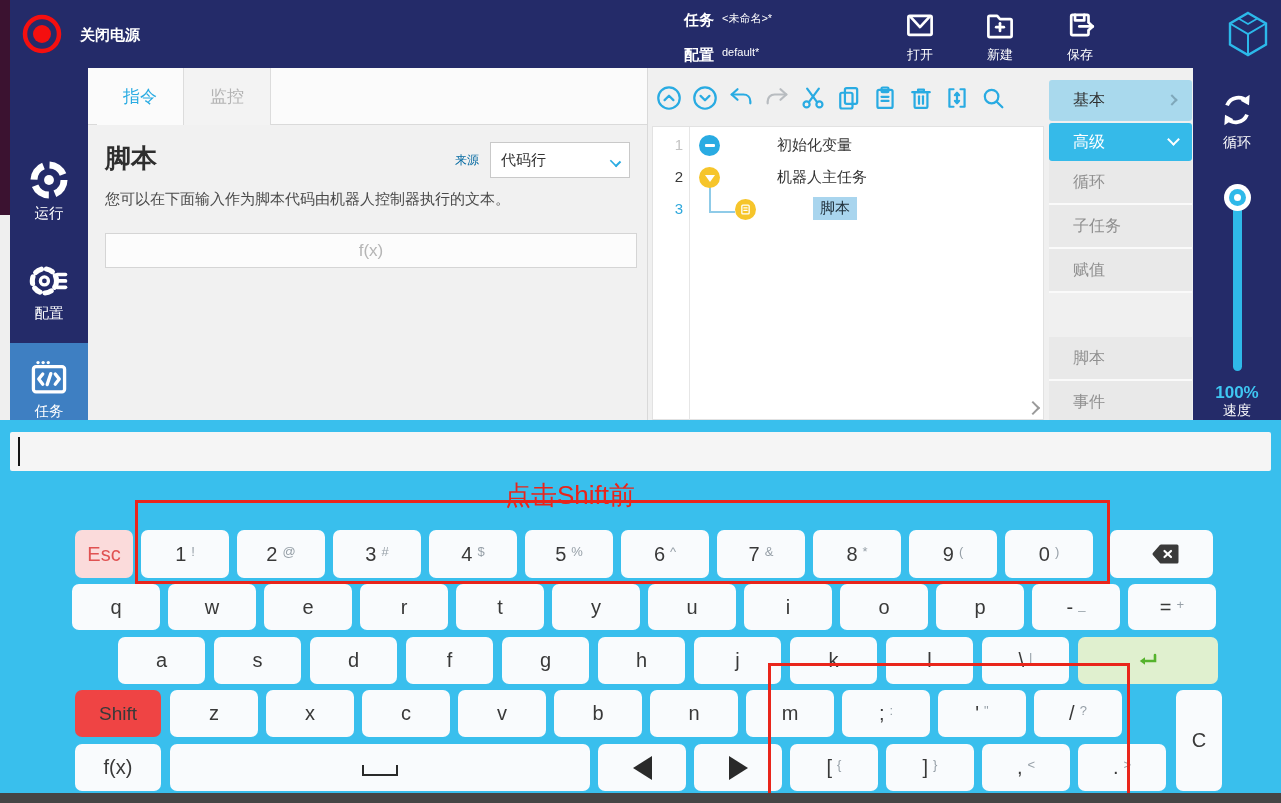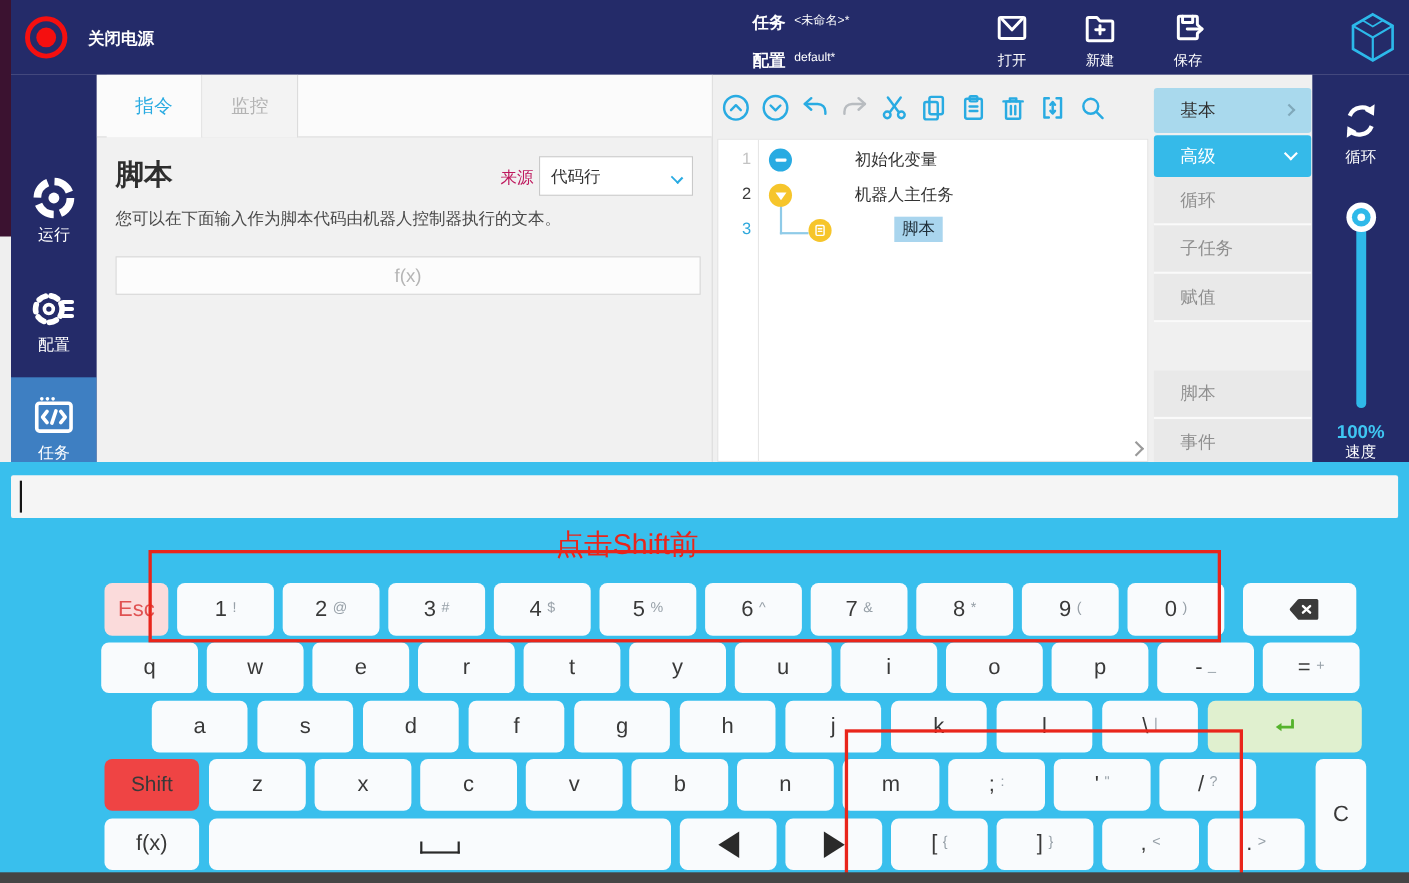--- a/index.html
+++ b/index.html
@@ -17,21 +17,21 @@
   #sidebar{left:10px;top:68px;width:78px;height:352px;background:#242B69;overflow:hidden;}
   .sb-label{width:78px;text-align:center;color:#fff;font-size:14.5px;position:absolute;}
   .sb-active{position:absolute;left:0;width:78px;height:101px;background:#3E7FC2;}
   
   #main{left:88px;top:68px;width:560px;height:352px;background:#F1F1F1;border-right:1px solid #D9D9D9;overflow:hidden;}
   #tabbar{position:absolute;left:0;top:0;width:560px;height:57px;background:#FBFBFB;border-bottom:1px solid #DADADA;}
   .tab{position:absolute;top:0;height:57px;width:87px;display:flex;align-items:center;justify-content:center;font-size:17px;border-right:1px solid #DCDCDC;text-align:center;}
   .tab.active{color:#29ABE2;background:#FBFBFB;}
   .tab.inactive{color:#B3B3B3;background:#F3F3F3;}
   #main-title{position:absolute;left:17px;top:73px;font-size:26px;font-weight:bold;color:#2E2E2E;}
-  #source-label{position:absolute;left:367px;top:84px;font-size:15px;color:#be185d;}
+  #source-label{position:absolute;left:367px;top:84px;font-size:12px;color:#0369a1;}
   #source-dd{position:absolute;left:402px;top:74px;width:140px;height:36px;background:#fff;border:1px solid #C9C9C9;display:flex;align-items:center;padding-left:10px;font-size:15px;color:#333;}
   #source-dd .chev{position:absolute;right:9px;top:14px;width:9px;height:9px;border-right:2px solid #29ABE2;border-bottom:2px solid #29ABE2;transform:rotate(45deg) scale(1,0.8);}
   #main-desc{position:absolute;left:17px;top:122px;font-size:15px;color:#4A4A4A;}
   #script-input{position:absolute;left:17px;top:165px;width:532px;height:35px;background:#FCFCFC;border:1px solid #D5D5D5;text-align:center;font-size:17px;color:#333;}
   #script-input::placeholder{color:#B5B5B5;}
   
   #middle{left:648px;top:68px;width:400px;height:352px;background:#F0F0F0;overflow:hidden;}
   .tool-ic{position:absolute;top:16px;width:28px;height:28px;cursor:pointer;}
   #tree{position:absolute;left:4px;top:58px;width:392px;height:294px;background:#fff;border:1px solid #E2E2E2;}
   #numline{position:absolute;left:36px;top:0;width:1px;height:294px;background:#E6E6E6;}
@@ -51,21 +51,21 @@
   #slider-track{position:absolute;left:40px;top:130px;width:9px;height:173px;background:#2FB9E9;border-radius:5px;}
   #slider-knob{position:absolute;left:31px;top:116px;width:27px;height:27px;border-radius:50%;background:#fff;display:flex;align-items:center;justify-content:center;cursor:pointer;}
   #slider-knob .in{width:17px;height:17px;border-radius:50%;background:#2FB9E9;display:flex;align-items:center;justify-content:center;}
   #slider-knob .core{width:7px;height:7px;border-radius:50%;background:#fff;}
   
   #keyboard{left:0;top:420px;width:1281px;height:374px;background:#39BFED;}
   #kb-input{position:absolute;left:10px;top:12px;width:1261px;height:39px;background:#F5F5F5;border-radius:2px;}
   #kb-cursor{position:absolute;left:8px;top:5px;width:2px;height:29px;background:#151515;}
   #kb-annotation{position:absolute;left:505px;top:58px;font-size:26px;color:#E9251B;z-index:6;}
   .redrect{position:absolute;border:3px solid #E9251B;z-index:5;pointer-events:none;}
-  .key{position:absolute;background:#F9FBFD;border-radius:7px;display:flex;align-items:center;justify-content:center;color:#393939;font-size:20px;cursor:pointer;margin-left:20px;}
+  .key{position:absolute;background:#F9FBFD;border-radius:7px;display:flex;align-items:center;justify-content:center;color:#393939;font-size:20px;cursor:pointer;}
   .key .sub{font-size:13px;color:#97A0A8;margin-left:5px;transform:translateY(-3px);}
   .key.esc{background:#FBDBDB;color:#E05252;}
   .key.shift{background:#ef4444;font-size:19px;}
   .key.enter{background:#E0F0CF;}
   .tri-left{width:0;height:0;border-top:12px solid transparent;border-bottom:12px solid transparent;border-right:19px solid #2A2A2A;}
   .tri-right{width:0;height:0;border-top:12px solid transparent;border-bottom:12px solid transparent;border-left:19px solid #2A2A2A;}
   .space-glyph{width:36px;height:11px;border:2.5px solid #2A2A2A;border-top:none;margin-top:6px;}
   #bottombar{left:0;top:793px;width:1281px;height:10px;background:#454545;z-index:7;}
   svg{display:block;}
 </style>

